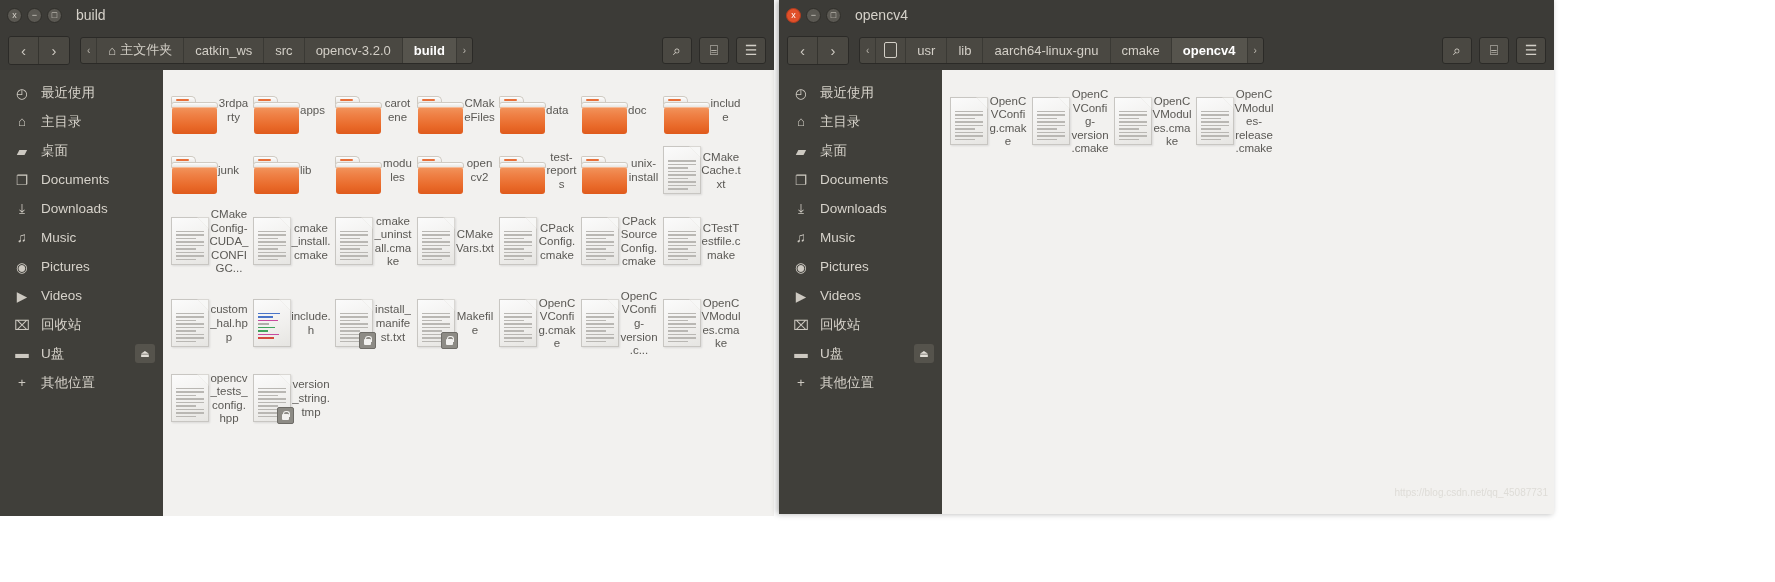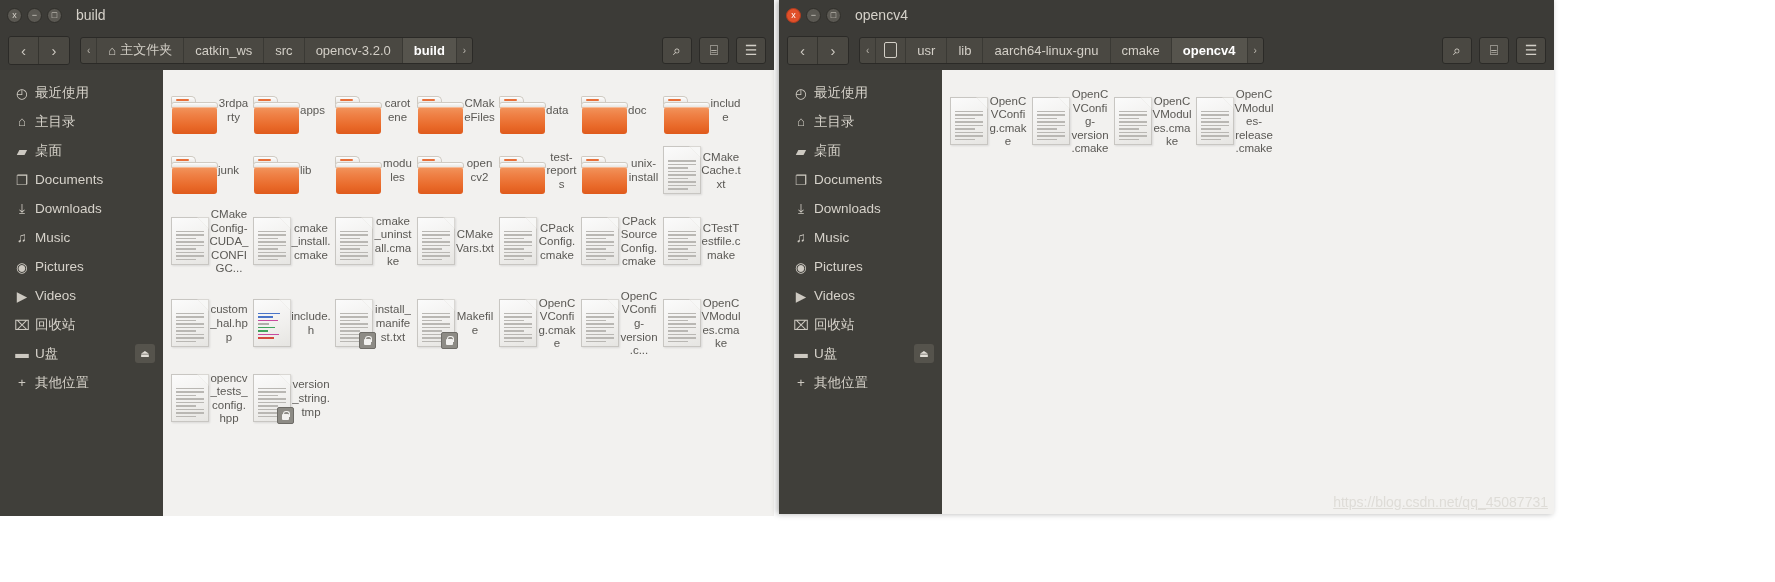--- a/index.html
+++ b/index.html
@@ -72,21 +72,21 @@
     padding-top: 8px; overflow: hidden; position: relative;
   }
   .sb-item {
     display: flex; align-items: center; height: 29px;
     padding-left: 9px; color: #d6d2ca; font-size: 13.5px; position: relative;
   }
   .sb-ico {
     width: 26px; flex: 0 0 26px; display: flex; align-items: center;
     justify-content: center; color: #cdc9c1;
   }
-  .sb-label { white-space: nowrap; }
+  .sb-label { margin-left: 6px; white-space: nowrap; }
   .eject {
     position: absolute; right: 8px; top: 5px;
     width: 20px; height: 19px; background: #55534c; border-radius: 3px;
     display: flex; align-items: center; justify-content: center;
     color: #e2dfd8; font-size: 10px;
   }
 
   .content {
     flex: 1 1 auto; background: #f2f1ef; overflow: hidden;
     padding: 10px 6px 0 6px; position: relative;
@@ -167,24 +167,23 @@
     content: ""; width: 7px; height: 6px; background: #f2f1ef;
     border-radius: 1px; margin-top: 3px;
   }
   .doc .lock:after {
     content: ""; position: absolute; top: 3px; left: 5px;
     width: 5px; height: 5px; border: 1.6px solid #f2f1ef;
     border-bottom: none; border-radius: 3px 3px 0 0;
   }
 
   .watermark {
-    position: absolute; right: 6px; bottom: 4px;
-    font-size: 14px; color: #dedcd7;
+    position: absolute; right: 6px; bottom: 16px;
+    font-size: 10px; color: #dedcd7;
     font-family: "Liberation Sans", sans-serif;
-    text-decoration: underline;
   }
 
   
   #win-build { left: 0; top: 0; width: 774px; height: 516px; }
   #win-opencv4 { left: 779px; top: 0; width: 775px; height: 514px;
     box-shadow: -2px 0 6px rgba(0,0,0,0.30); }
 </style>
 </head>
 <body>
 

